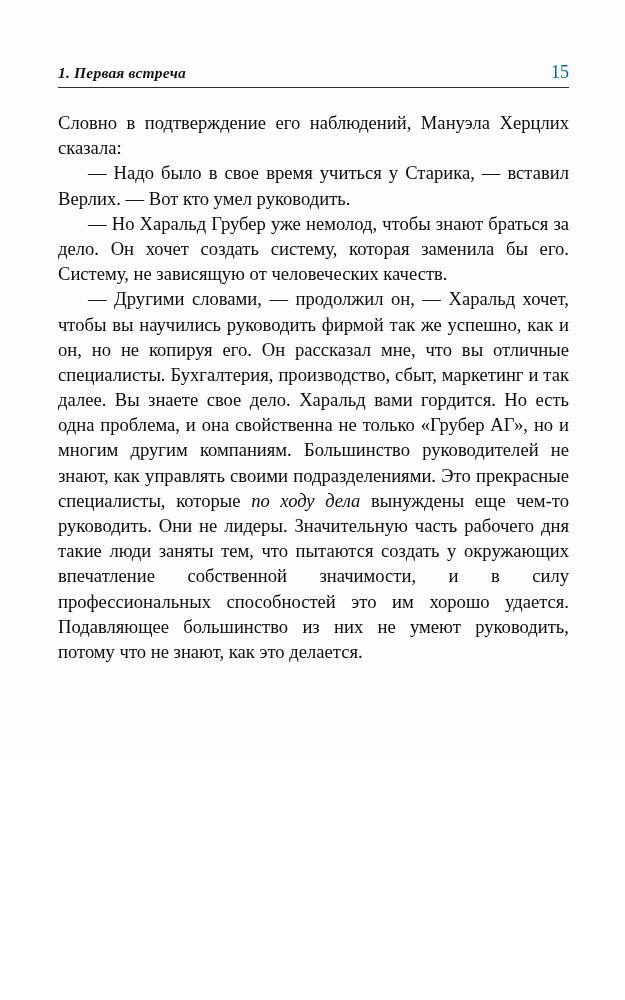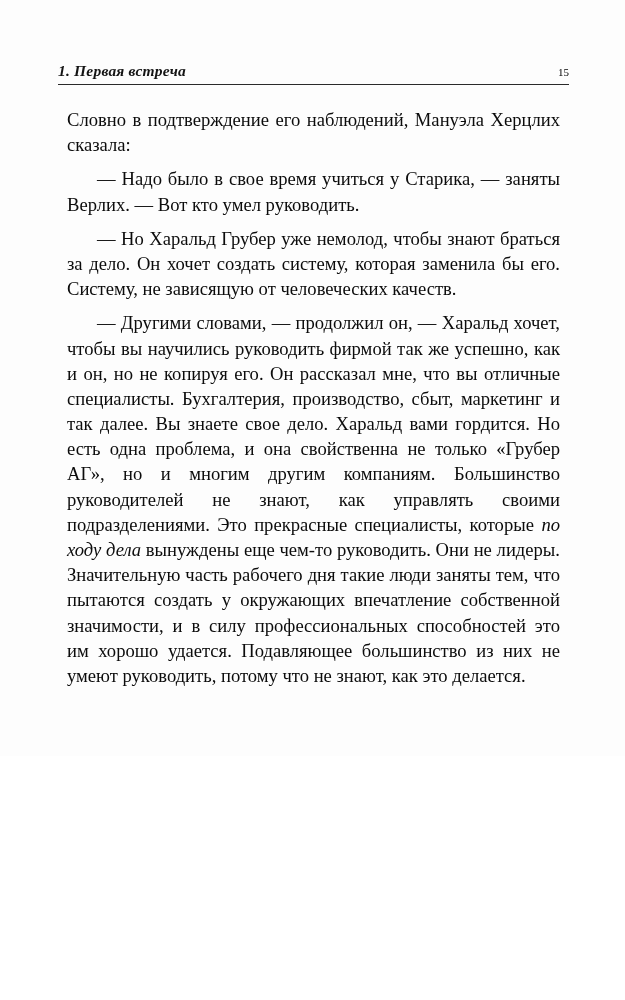--- a/index.html
+++ b/index.html
@@ -31,33 +31,33 @@
     margin-bottom: 22px;
   }
   .header-title {
     font-style: italic;
     font-size: 15.5px;
     letter-spacing: 0.2px;
     color: #141414;
     font-weight: 600;
   }
   .header-page {
-    font-size: 11px;
-    color: #000000;
+    font-size: 18px;
+    color: #0369a1;
   }
   .body-text {
     font-size: 18.6px;
     line-height: 1.355;
     text-align: justify;
     text-justify: inter-word;
     hyphens: manual;
     color: #0c0c0c;
   }
   .body-text p {
-    margin: 9px;
+    margin: 0;
     text-indent: 30px;
     font-family: Liberation Serif, serif;
   }
   .body-text p.no-indent {
     text-indent: 0;
   }
   .body-text em {
     font-style: italic;
   }
 </style>
@@ -66,20 +66,20 @@
 
 <div class="page">
 
   <div class="header">
     <div class="header-title">1. Первая встреча</div>
     <div class="header-page">15</div>
   </div>
 
   <div class="body-text">
     <p class="no-indent">Словно в подтверждение его наблюдений, Мануэла Херцлих сказала:</p>
-    <p>— Надо было в свое время учиться у Старика, — заняты Верлих. — Вот кто умел руководить.</p>
+    <p>— Надо было в свое время учиться у Старика, — вставил Верлих. — Вот кто умел руководить.</p>
     <p>— Но Харальд Грубер уже немолод, чтобы знают браться за дело. Он хочет создать систему, которая заменила бы его. Систему, не зависящую от человеческих качеств.</p>
     <p>
       <span>— Другими словами, — продолжил он, — Харальд хочет, чтобы вы научились руководить фирмой так же успешно, как и он, но не копируя его. Он рассказал мне, что вы отличные специалисты. Бухгалтерия, производство, сбыт, маркетинг и так далее. Вы знаете свое дело. Харальд вами гордится. Но есть одна проблема, и она свойственна не только «Грубер АГ», но и многим другим компаниям. Большинство руководителей не знают, как управлять своими подразделениями. Это прекрасные специалисты, которые </span><em>по ходу дела</em><span> вынуждены еще чем-то руководить. Они не лидеры. Значительную часть рабочего дня такие люди заняты тем, что пытаются создать у окружающих впечатление собственной значимости, и в силу профессиональных способностей это им хорошо удается. Подавляющее большинство из них не умеют руководить, потому что не знают, как это делается.</span>
     </p>
   </div>
 
 </div>
 
 </body></html>

